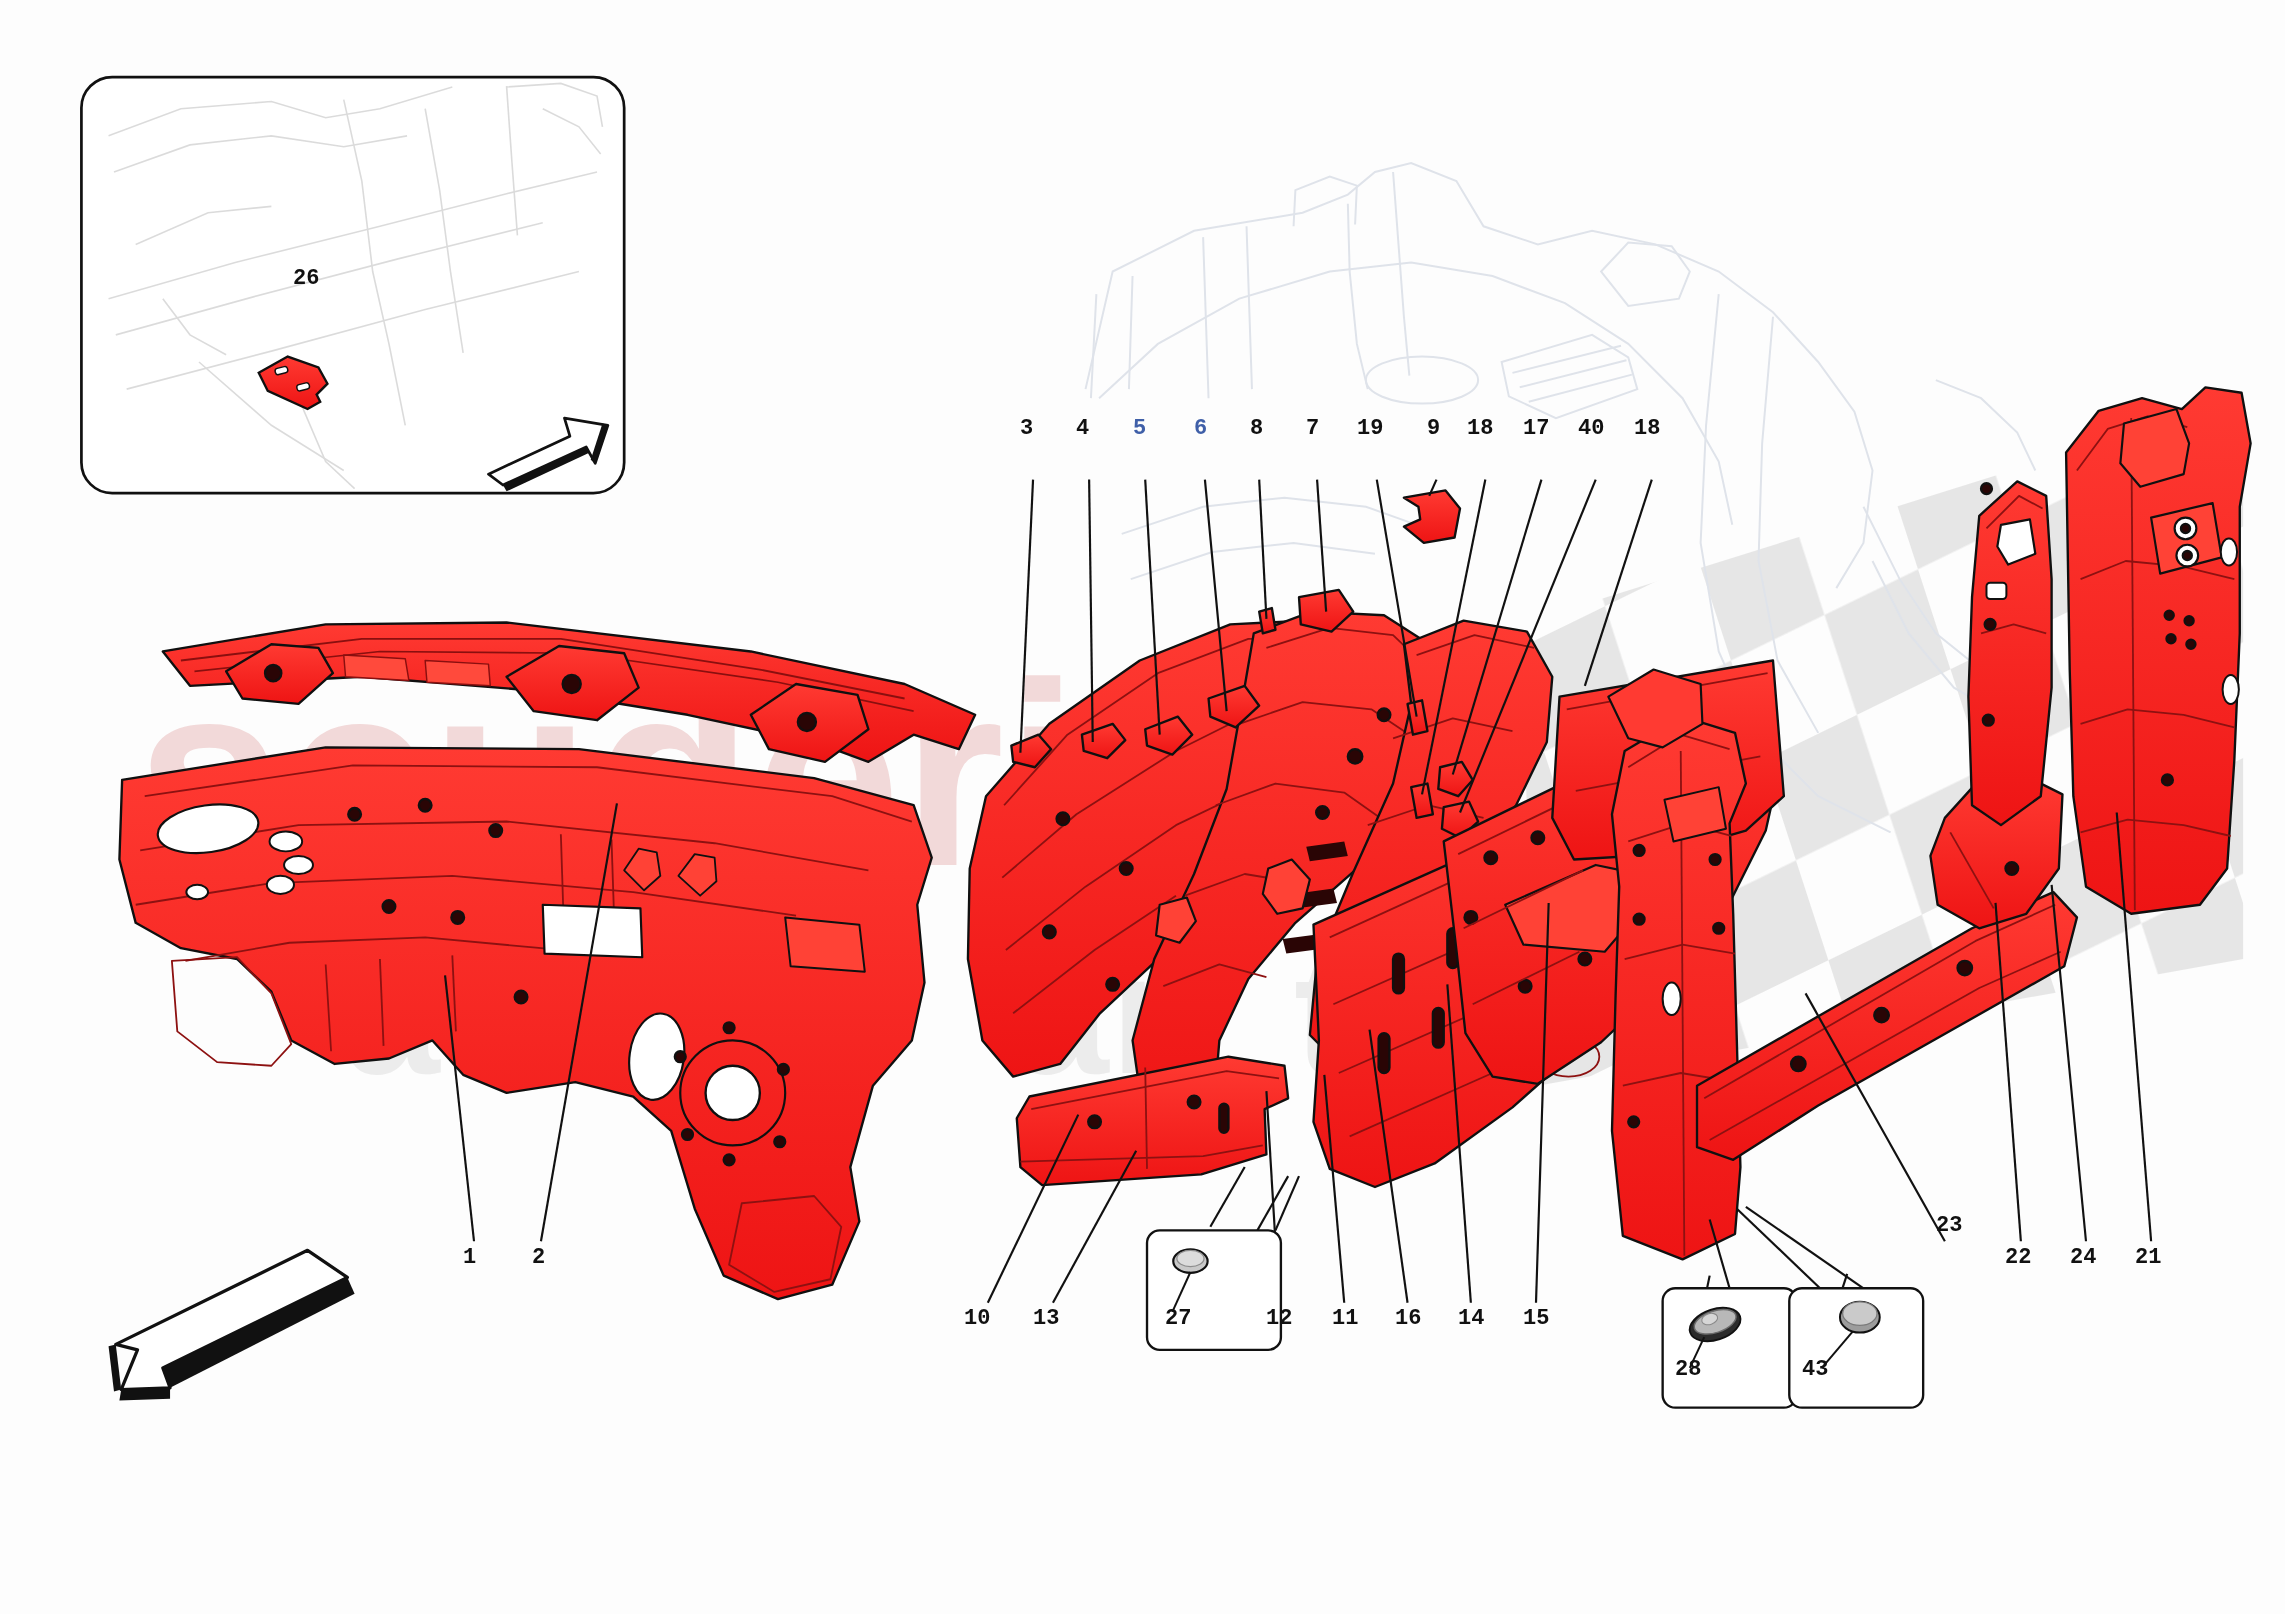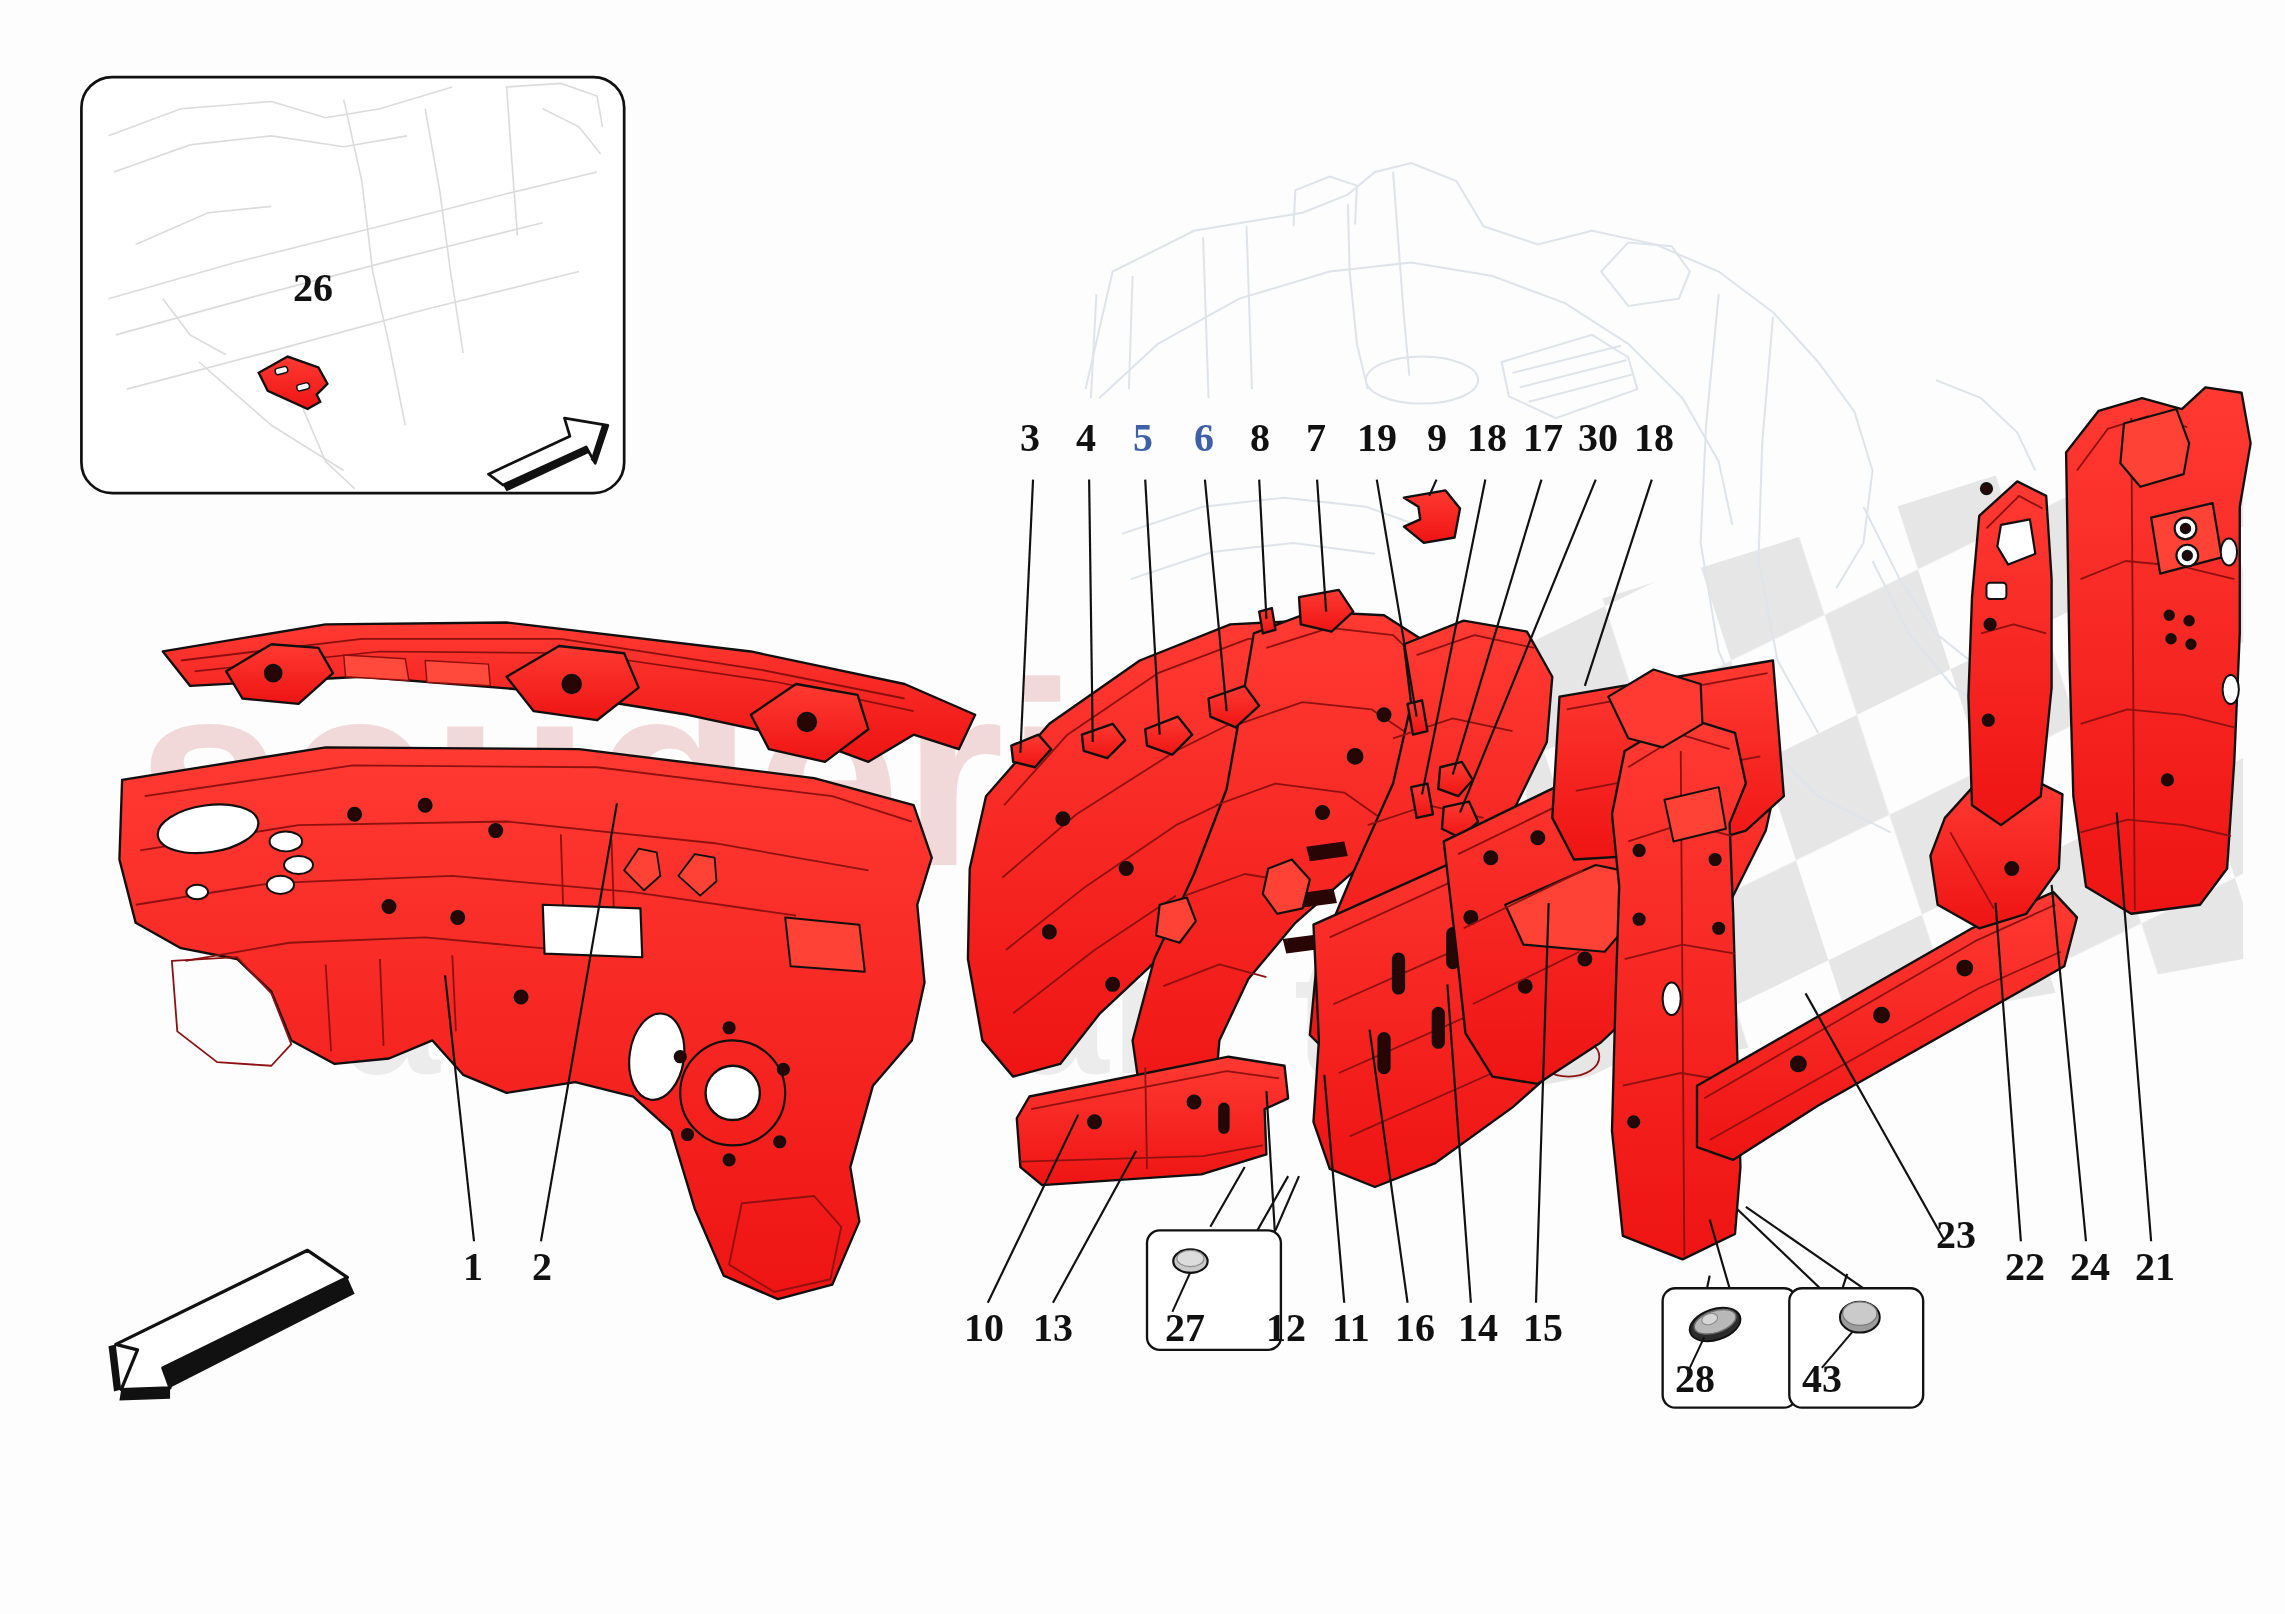--- a/index.html
+++ b/index.html
@@ -1,20 +1,20 @@
 <!DOCTYPE html>
 <html style="font-size:14.5px"><head>
 <meta charset="utf-8">
 <style>
   html,body{margin:0;padding:0;background:#fff;}
   body{font-family:"Liberation Sans", sans-serif;}
   #stage{position:relative;width:2285px;height:1615px;background:#fdfdfd;overflow:hidden;}
   svg#canvas{position:absolute;left:0;top:0;width:2285px;height:1615px;}
-  .lbl{position:absolute;font-family:Liberation Serif, serif;font-weight:bold;
-       font-size:40px;color:#111;line-height:1;white-space:nowrap;user-select:none;}
+  .lbl{position:absolute;font-family:Liberation Mono, monospace;font-weight:bold;
+       font-size:22px;color:#111;line-height:1;white-space:nowrap;user-select:none;}
   .lbl.blue{color:#3f5fa8;}
   .wm{position:absolute;font-family:"Liberation Sans",sans-serif;font-weight:bold;
       color:#f2d9d9;user-select:none;pointer-events:none;letter-spacing:1.8px;}
   .wm2{color:#ececec;}
 </style>
 </head>
 <body>
 
 <div id="stage">
 
@@ -469,21 +469,21 @@
   <div class="lbl" style="left:1020px;top:418px;">3</div>
   <div class="lbl" style="left:1076px;top:418px;">4</div>
   <div class="lbl blue" style="left:1133px;top:418px;">5</div>
   <div class="lbl blue" style="left:1194px;top:418px;">6</div>
   <div class="lbl" style="left:1250px;top:418px;">8</div>
   <div class="lbl" style="left:1306px;top:418px;">7</div>
   <div class="lbl" style="left:1357px;top:418px;">19</div>
   <div class="lbl" style="left:1427px;top:418px;">9</div>
   <div class="lbl" style="left:1467px;top:418px;text-align:center;">18</div>
   <div class="lbl" style="left:1523px;top:418px;">17</div>
-  <div class="lbl" style="left:1578px;top:418px;">30</div>
+  <div class="lbl" style="left:1578px;top:418px;">40</div>
   <div class="lbl" style="left:1634px;top:418px;">18</div>
 
   <div class="lbl" style="left:964px;top:1308px;">10</div>
   <div class="lbl" style="left:1033px;top:1308px;">13</div>
   <div class="lbl" style="left:1165px;top:1308px;">27</div>
   <div class="lbl" style="left:1266px;top:1308px;">12</div>
   <div class="lbl" style="left:1332px;top:1308px;">11</div>
   <div class="lbl" style="left:1395px;top:1308px;">16</div>
   <div class="lbl" style="left:1458px;top:1308px;">14</div>
   <div class="lbl" style="left:1523px;top:1308px;">15</div>

